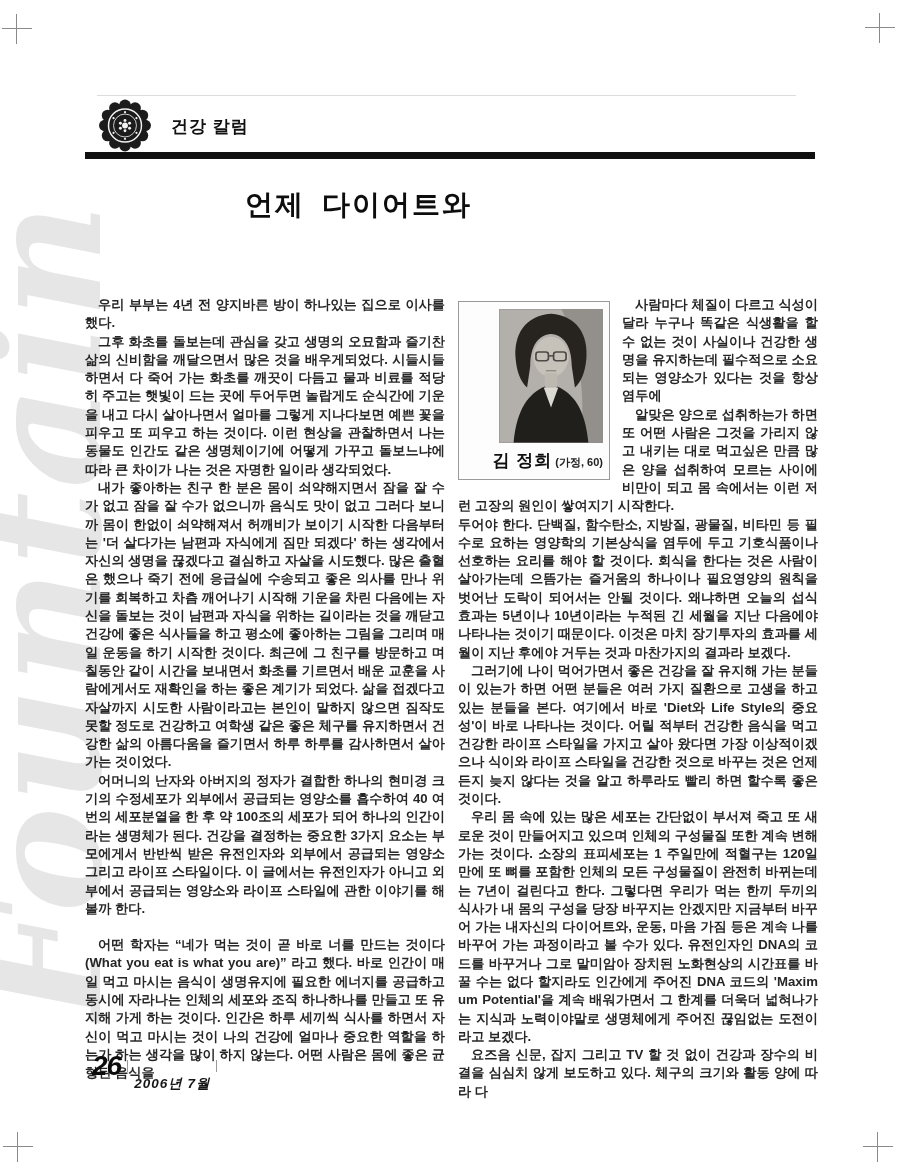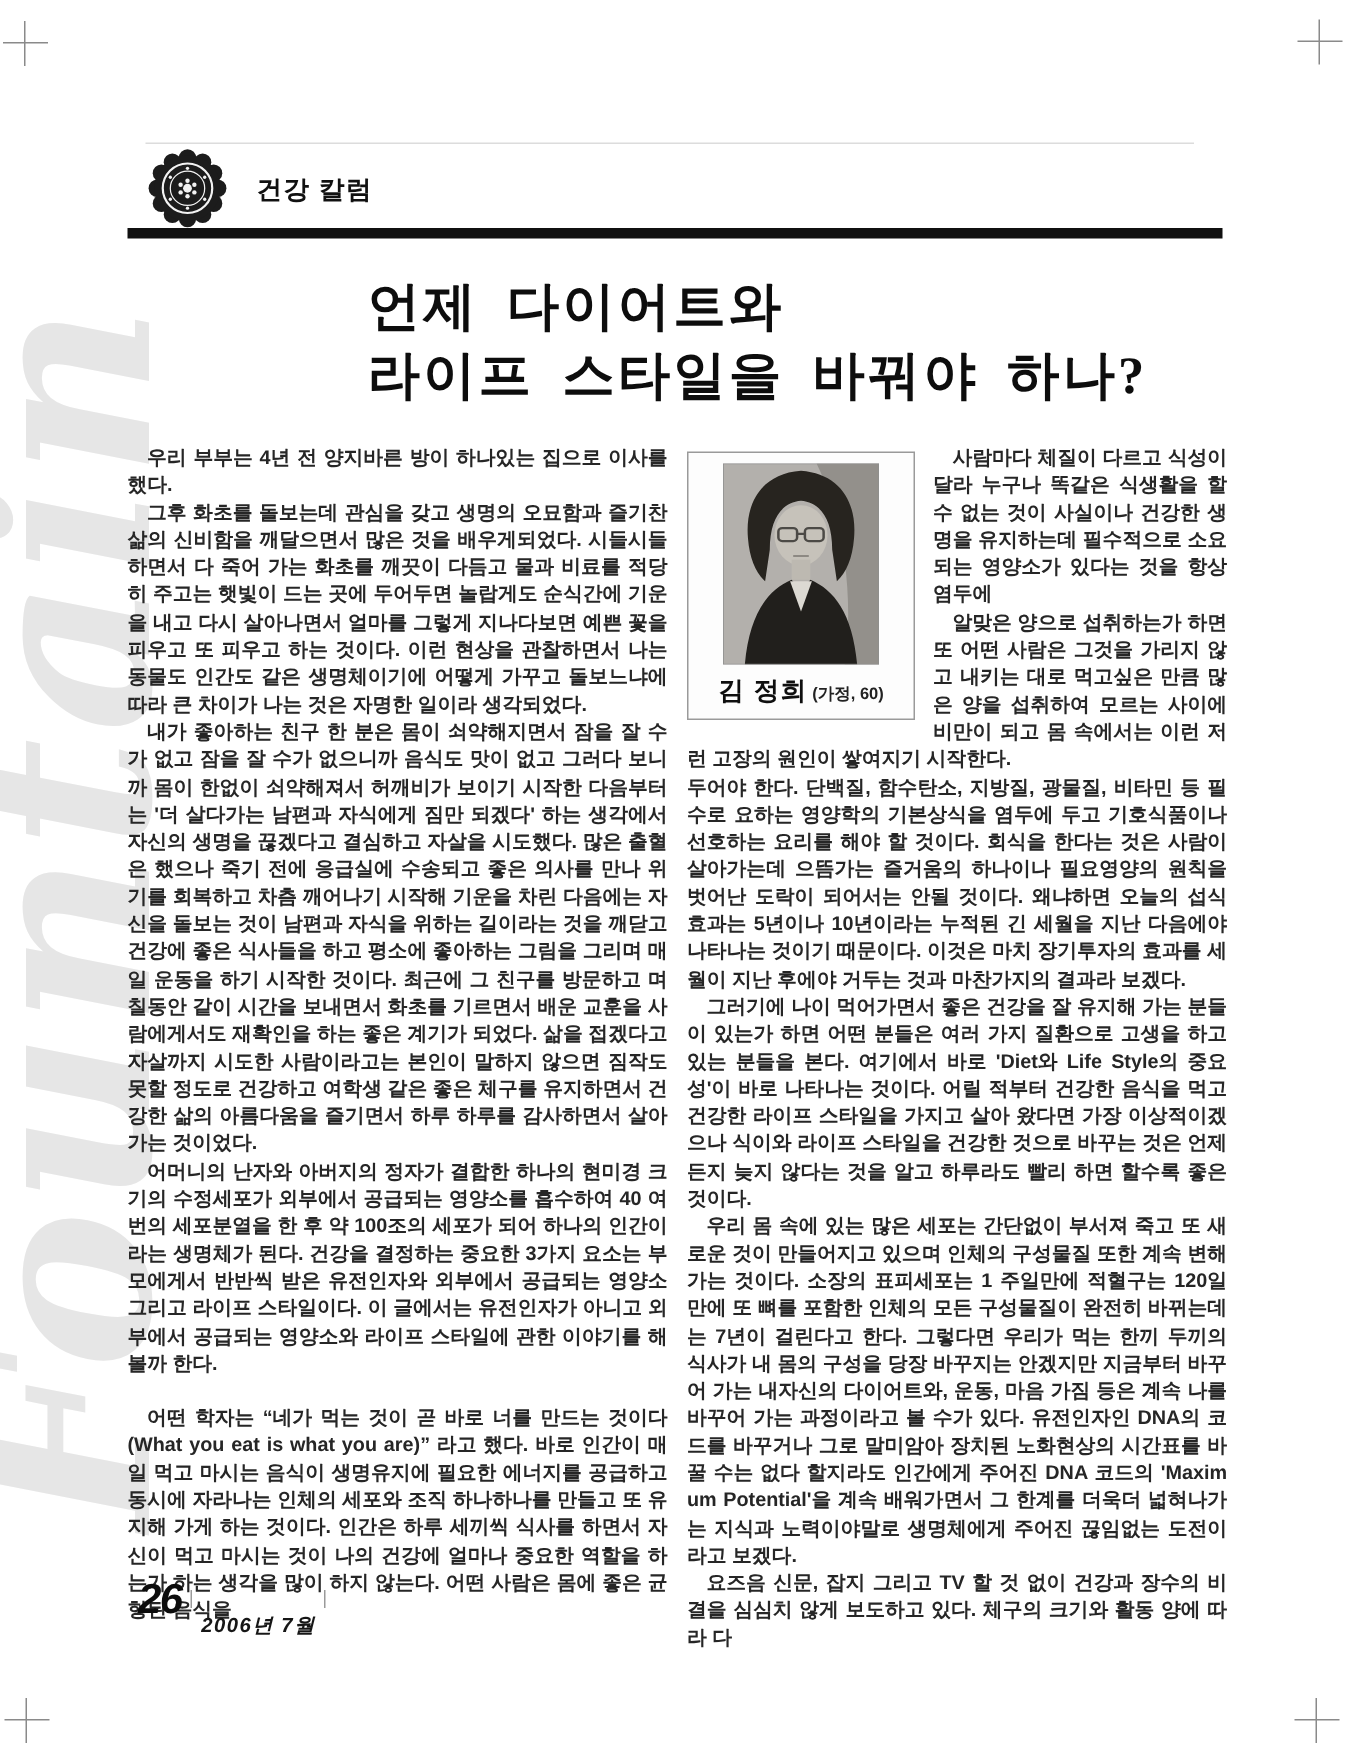--- a/index.html
+++ b/index.html
@@ -26,33 +26,33 @@
   }
   
   .header{position:absolute;left:85px;top:98px;width:730px;z-index:2;}
   .emblem{position:absolute;left:10px;top:0;width:60px;height:55px;}
   .section-label{position:absolute;left:86px;top:17px;font-size:17px;font-weight:bold;color:#111;letter-spacing:1px;}
   .header-rule{position:absolute;left:0;top:54px;width:730px;height:7px;background:#101010;}
   
   .title{
     position:absolute;left:245px;top:182px;z-index:2;margin:0;
     font-family:"Liberation Serif","DejaVu Serif",serif;font-weight:bold;color:#0d0d0d;
-    font-size:35px;line-height:46px;letter-spacing:2px;word-spacing:8px;
+    font-size:28px;line-height:46px;letter-spacing:2px;word-spacing:8px;
   }
   .title span{display:block;}
   
   .columns{position:absolute;left:85px;top:296px;width:733px;display:flex;gap:13px;z-index:1;}
   .col{width:360px;font-size:13.2px;line-height:18.3px;text-align:justify;word-break:break-all;color:#262626;}
   .col p{margin:0;font-weight:bold;}
   .col p.ind{text-indent:13px;}
   .col p.gap{margin-top:18px;}
   
   .author-box{
     float:left;width:138px;height:165px;margin:5px 12px 6px 0;
-    border:1px solid #9a9a9a;padding:7px 6px 5px 6px;background:#fdfdfd;text-align:center;
+    border:1px solid #9a9a9a;padding:7px 6px 5px 6px;background:#fdfdfd;text-align:right;
   }
   .author-photo{width:104px;height:134px;display:inline-block;}
   .author-caption{margin-top:4px;white-space:nowrap;}
   .author-name{font-size:17px;font-weight:bold;color:#0f0f0f;letter-spacing:1px;}
   .author-detail{font-size:11px;font-weight:bold;color:#222;margin-left:3px;}
   
   .footer{position:absolute;left:92px;top:1050px;height:32px;display:flex;align-items:center;z-index:2;font-style:italic;}
   .footer .pageno{font-size:28px;font-weight:bold;color:#0c0c0c;letter-spacing:-1px;}
   .footer .sep{width:1px;height:12px;background:#9a9a9a;margin:0 6px;}
   .footer .issue{font-size:13.5px;font-weight:bold;color:#161616;letter-spacing:1px;margin-top:36px;}
@@ -106,21 +106,20 @@
             <circle cx="25" cy="27.5" r="1.6"></circle>
         </g>
       </svg>
     </span>
     <span class="section-label">건강 칼럼</span>
     <div class="header-rule"></div>
   </div>
 
   <h1 class="title">
     <span>언제 다이어트와</span>
-    <span>라이프 스타일을 바꿔야 하나?</span>
   </h1>
 
   <div class="columns">
 
     <div class="col">
       <p class="ind">우리 부부는 4년 전 양지바른 방이 하나있는 집으로 이사를 했다.</p>
       <p class="ind">그후 화초를 돌보는데 관심을 갖고 생명의 오묘함과 즐기찬 삶의 신비함을 깨달으면서 많은 것을 배우게되었다. 시들시들하면서 다 죽어 가는 화초를 깨끗이 다듬고 물과 비료를 적당히 주고는 햇빛이 드는 곳에 두어두면 놀랍게도 순식간에 기운을 내고 다시 살아나면서 얼마를 그렇게 지나다보면 예쁜 꽃을 피우고 또 피우고 하는 것이다. 이런 현상을 관찰하면서 나는 동물도 인간도 같은 생명체이기에 어떻게 가꾸고 돌보느냐에 따라 큰 차이가 나는 것은 자명한 일이라 생각되었다.</p>
       <p class="ind">내가 좋아하는 친구 한 분은 몸이 쇠약해지면서 잠을 잘 수가 없고 잠을 잘 수가 없으니까 음식도 맛이 없고 그러다 보니까 몸이 한없이 쇠약해져서  허깨비가 보이기 시작한 다음부터는 '더 살다가는 남편과 자식에게 짐만 되겠다' 하는 생각에서 자신의 생명을 끊겠다고 결심하고 자살을 시도했다. 많은 출혈은 했으나 죽기 전에 응급실에 수송되고 좋은 의사를 만나 위기를 회복하고 차츰 깨어나기 시작해 기운을 차린 다음에는 자신을 돌보는 것이 남편과 자식을 위하는 길이라는 것을 깨닫고 건강에 좋은 식사들을 하고 평소에 좋아하는 그림을 그리며 매일 운동을 하기 시작한 것이다. 최근에 그 친구를 방문하고 며칠동안 같이 시간을 보내면서 화초를 기르면서 배운 교훈을 사람에게서도 재확인을 하는 좋은 계기가 되었다. 삶을 접겠다고 자살까지 시도한 사람이라고는 본인이 말하지 않으면 짐작도 못할 정도로 건강하고 여학생 같은 좋은 체구를 유지하면서 건강한 삶의 아름다움을 즐기면서 하루 하루를 감사하면서 살아가는 것이었다.</p>
       <p class="ind">어머니의 난자와 아버지의 정자가 결합한 하나의 현미경 크기의 수정세포가 외부에서 공급되는 영양소를 흡수하여 40 여번의 세포분열을 한 후 약 100조의 세포가 되어 하나의 인간이라는 생명체가 된다. 건강을 결정하는 중요한 3가지 요소는 부모에게서 반반씩 받은 유전인자와 외부에서 공급되는 영양소 그리고 라이프 스타일이다. 이 글에서는 유전인자가 아니고 외부에서 공급되는 영양소와 라이프 스타일에 관한 이야기를 해볼까 한다.</p>
       <p class="ind gap">어떤 학자는  “네가 먹는 것이 곧 바로 너를 만드는 것이다 (What you eat is what you are)” 라고 했다. 바로 인간이 매일 먹고 마시는 음식이 생명유지에 필요한 에너지를 공급하고 동시에 자라나는 인체의 세포와 조직 하나하나를 만들고 또 유지해 가게 하는 것이다. 인간은 하루 세끼씩 식사를 하면서 자신이 먹고 마시는 것이 나의 건강에 얼마나 중요한 역할을 하는가 하는 생각을 많이 하지 않는다. 어떤 사람은 몸에 좋은 균형된 음식을</p>

